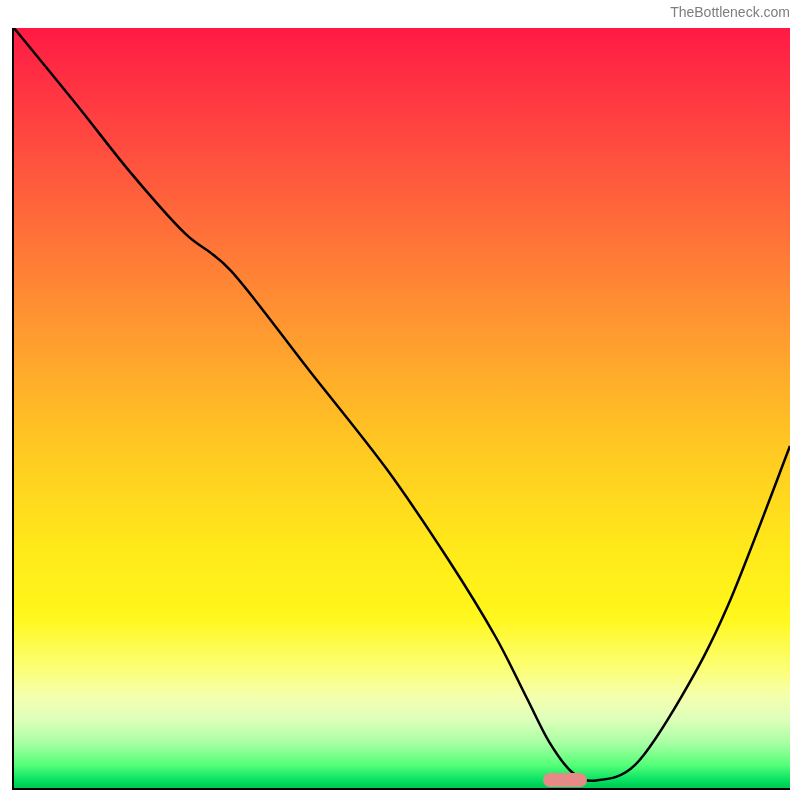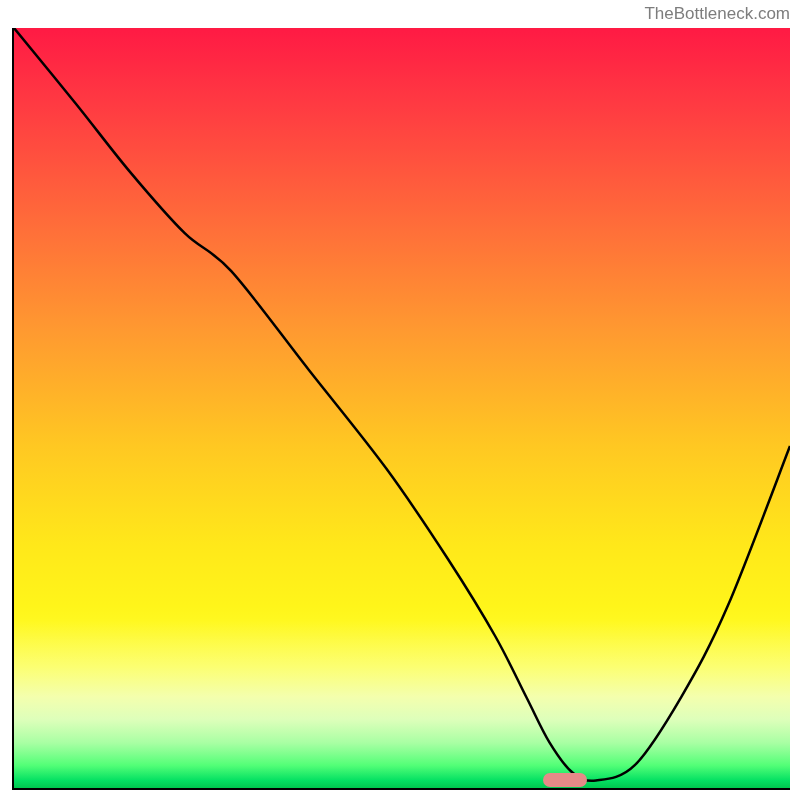--- a/index.html
+++ b/index.html
@@ -68,21 +68,21 @@
     position: absolute;
     width: 44px;
     height: 14px;
     background: #e68a88;
     border-radius: 7px;
   }
   .watermark {
     position: absolute;
     top: 4px;
     right: 10px;
-    font-size: 17px;
+    font-size: 14px;
     color: #7d7d7d;
     font-family: Arial, sans-serif;
   }
 </style>
 </head>
 <body>
 
 <div class="chart-container">
   <div class="watermark">TheBottleneck.com</div>
 

